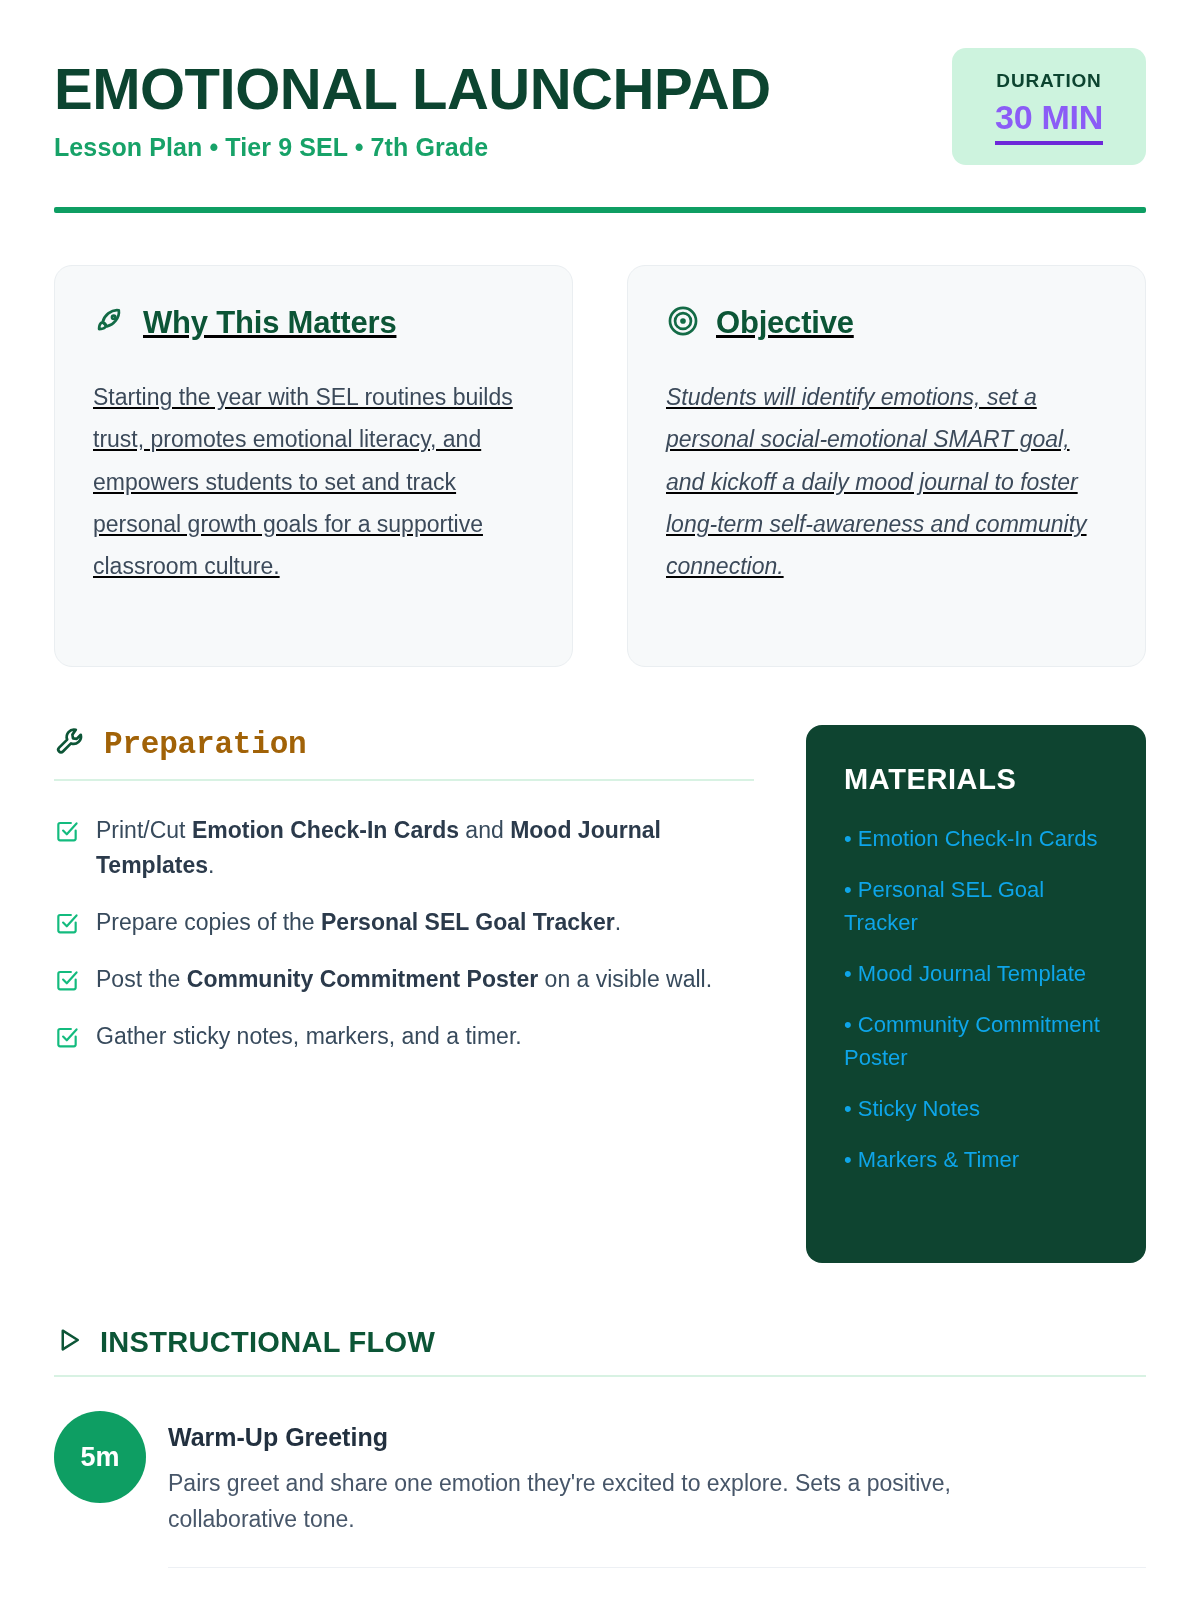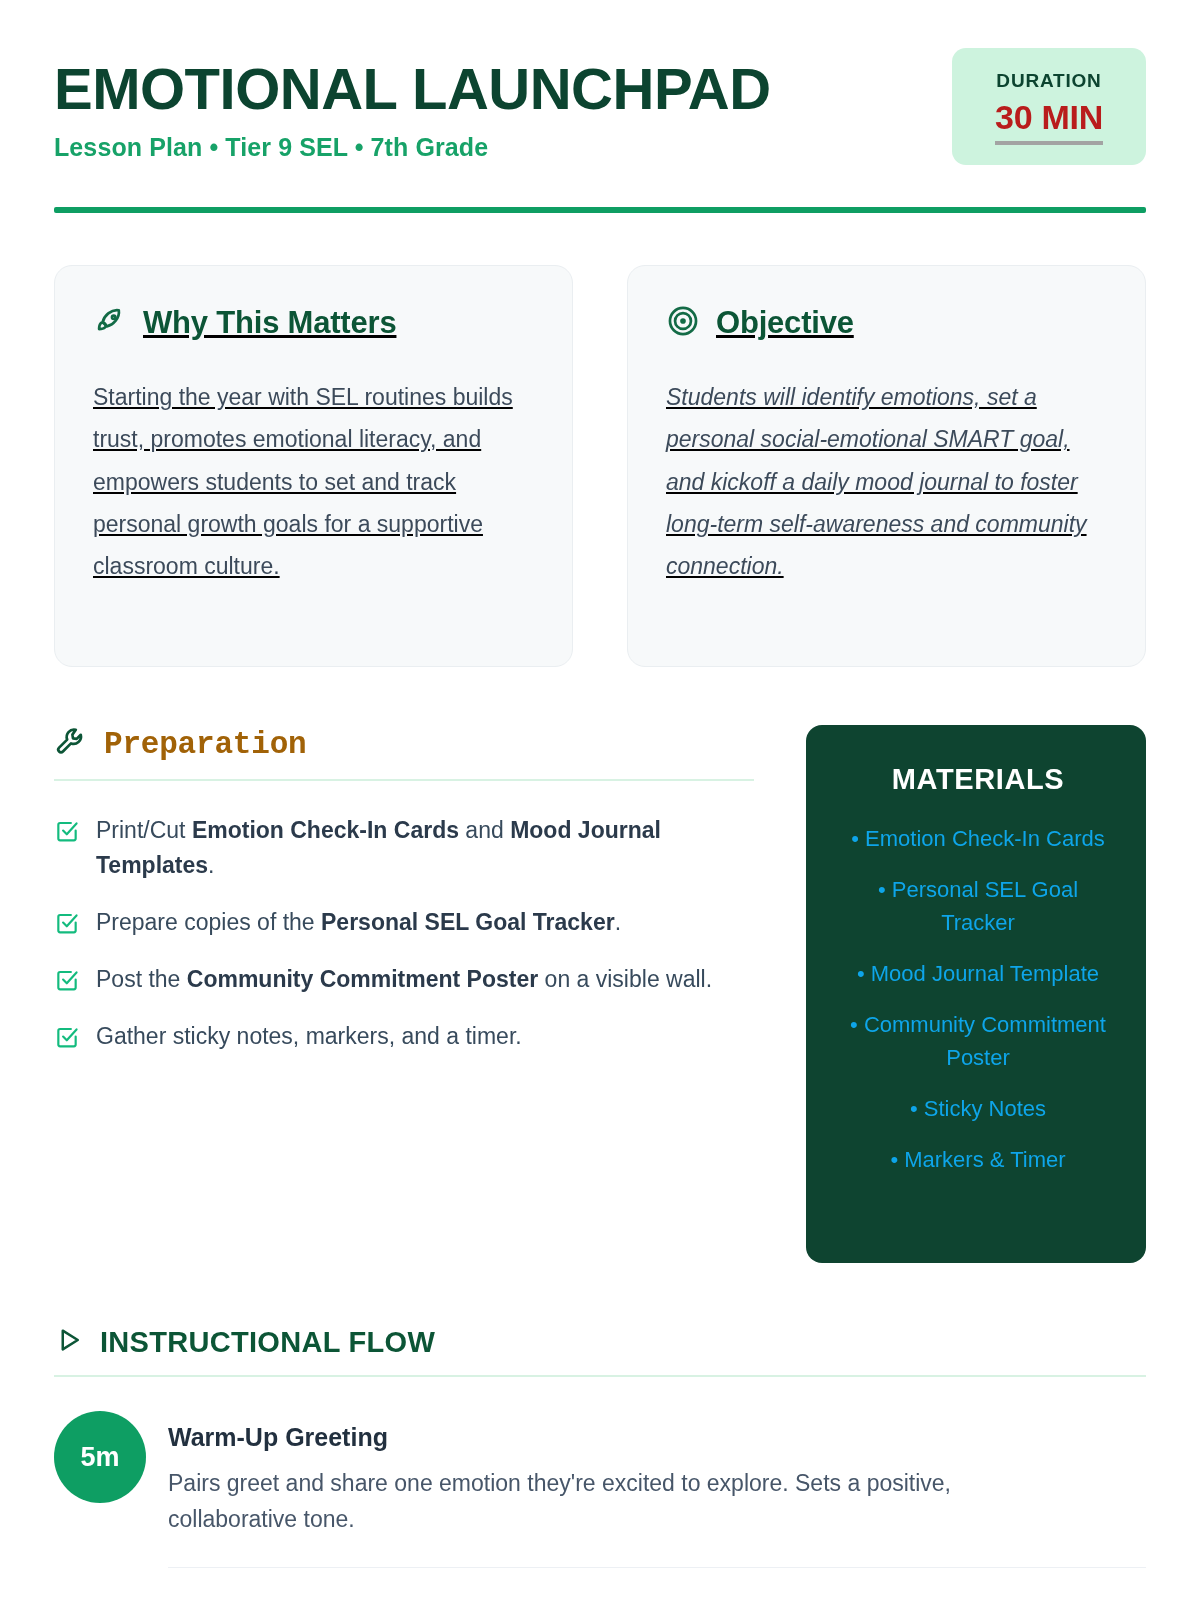--- a/index.html
+++ b/index.html
@@ -55,25 +55,25 @@
   .duration-label {
     font-size: 19px;
     font-weight: 700;
     letter-spacing: 0.8px;
     color: #0C4430;
   }
   .duration-value {
     margin-top: 6px;
     font-size: 34px;
     font-weight: 700;
-    color: #b91c1c;
+    color: #8b5cf6;
     letter-spacing: -0.3px;
     display: inline-block;
     padding-bottom: 4px;
-    border-bottom: 4px solid #a3a3a3;
+    border-bottom: 4px solid #6d28d9;
   }
 
   .header-rule {
     margin-top: 42px;
     height: 6px;
     background: #0E9E63;
     border-radius: 2px;
   }
 
   
@@ -153,21 +153,20 @@
     color: #374A5C;
   }
   .check-text b { font-weight: 700; color: #2B3A4B; }
 
   .materials {
     flex: 1;
     background: #0E4430;
     border-radius: 16px;
     padding: 38px 34px 42px 38px;
     min-height: 538px;
-    text-align: center;
   }
   .materials-title {
     font-size: 29px;
     font-weight: 700;
     color: #FFFFFF;
     letter-spacing: 0.6px;
     margin-bottom: 26px;
   }
   .materials-item {
     font-size: 22px;

